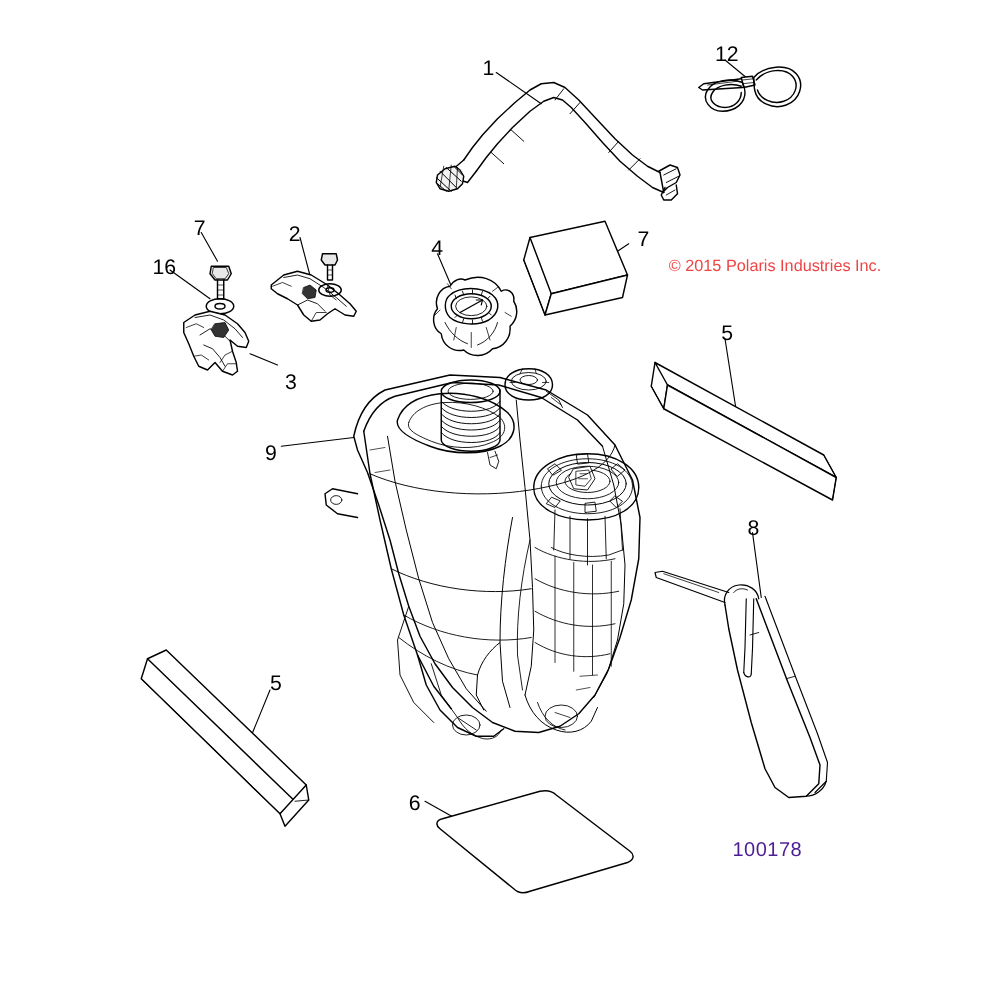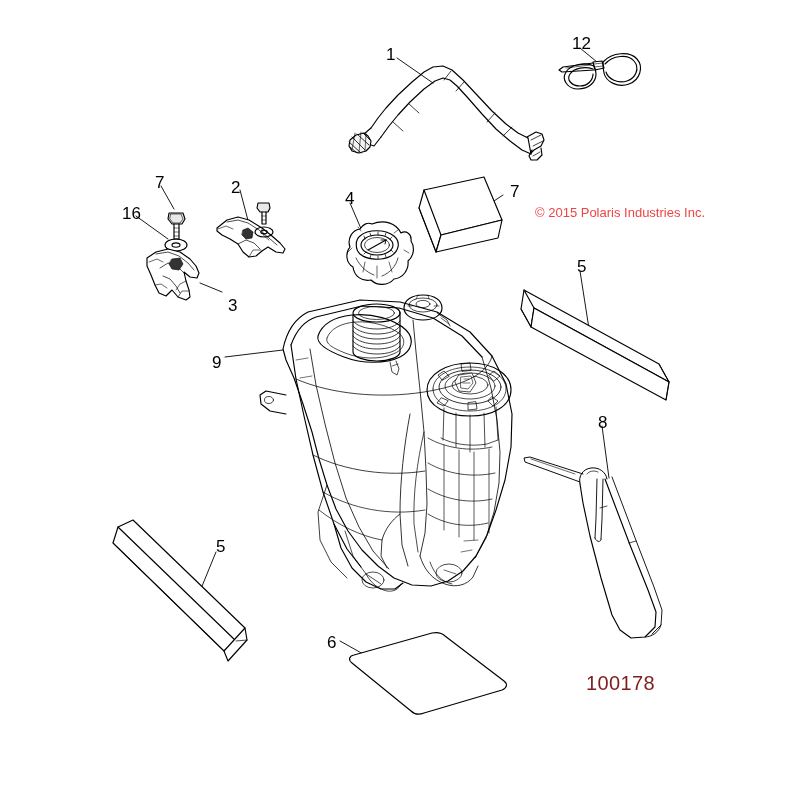--- a/index.html
+++ b/index.html
@@ -38,22 +38,22 @@
   .copyright {
     position: absolute;
     font-family: "Liberation Sans", sans-serif;
     font-size: 13px;
     color: #ef4444;
     white-space: nowrap;
   }
   .drawing-number {
     position: absolute;
     font-family: "Liberation Sans", sans-serif;
-    font-size: 20px;
-    color: #7f1d1d;
+    font-size: 16px;
+    color: #4c1d95;
     letter-spacing: 0.4px;
     white-space: nowrap;
   }
 </style>
 </head>
 <body>
 
 <div id="sheet">
 
   <svg id="art" viewBox="0 0 800 800" xmlns="http://www.w3.org/2000/svg">

